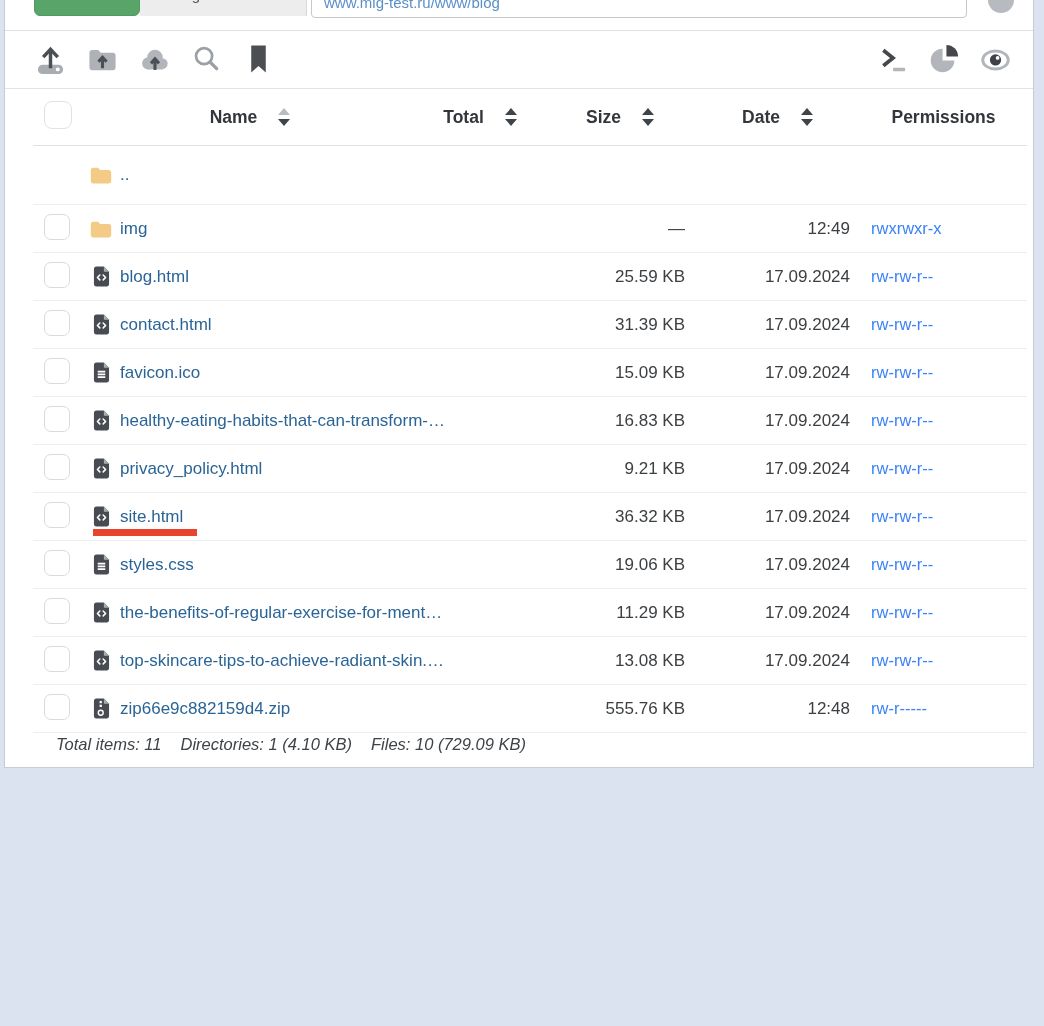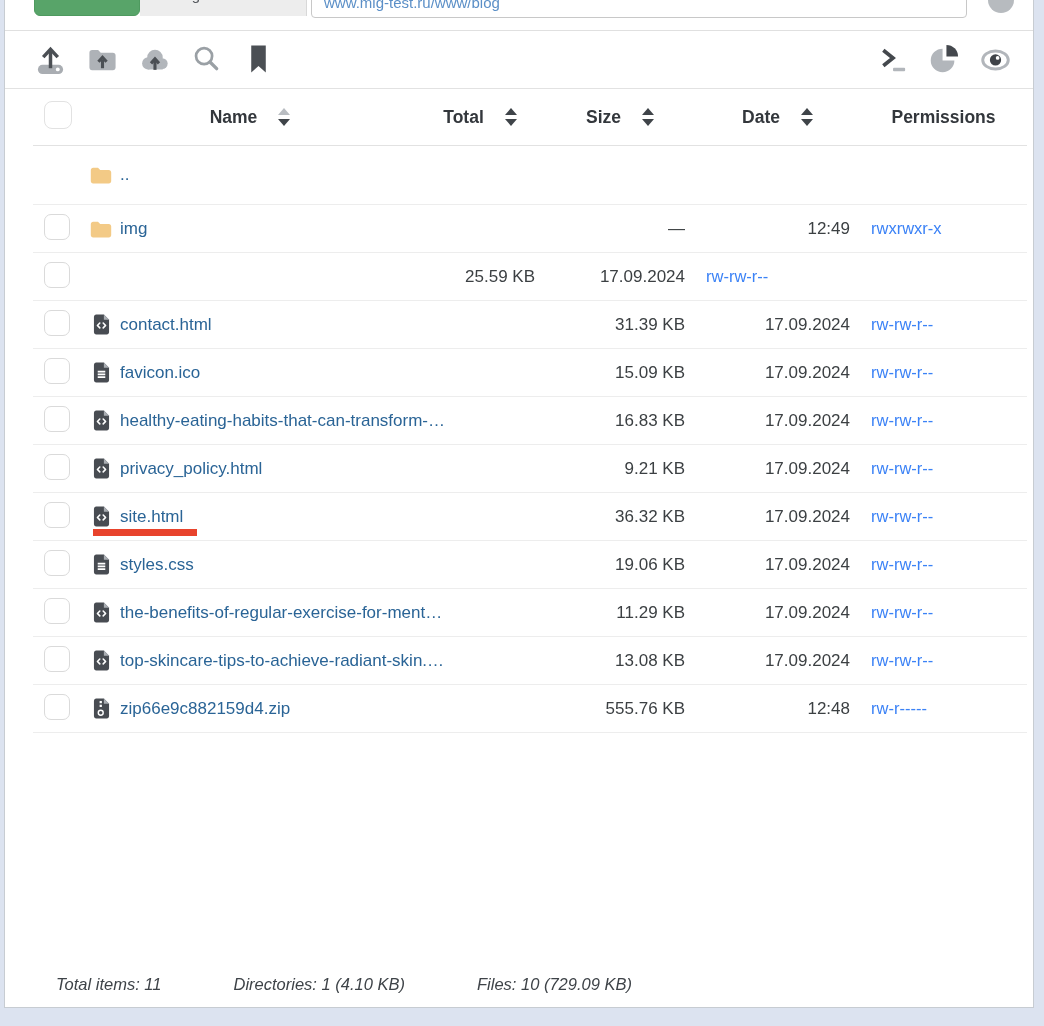--- a/index.html
+++ b/index.html
@@ -1,18 +1,18 @@
 <!DOCTYPE html>
 <html style="--green: #58a469; --link: #2a6496; --red: #e8432c; --pagebg: #dce3f0;"><head>
 <meta charset="utf-8">
 <style>
   html,body{margin:0;padding:0;}
   body{font-family:"Liberation Sans", sans-serif; -webkit-font-smoothing:antialiased;}
   .page{position:relative;width:1044px;height:1026px;background:var(--pagebg,#dce3f0);overflow:hidden;}
-  .panel{position:absolute;left:4px;top:0;width:1030px;height:1008px;background:#fff;
+  .panel{position:absolute;left:4px;top:0;width:1030px;height:768px;background:#fff;
          border:1px solid #c7ccd2;border-top:none;box-sizing:border-box;}
 
   
   .topbar{position:relative;height:30px;border-bottom:1px solid #e0e0e0;overflow:hidden;}
   .green-btn{position:absolute;left:29px;top:-26px;width:106px;height:42px;background:var(--green,#58a469);
              border:1px solid #4e9a5f;border-radius:6px;box-sizing:border-box;}
   .tab-frag{position:absolute;left:135px;top:-26px;width:167px;height:42px;background:#ededed;
             border-right:1px solid #d8d8d8;box-sizing:border-box;overflow:hidden;}
   .tab-frag .cliptext{position:absolute;left:36px;top:12px;font-size:15px;color:#55595e;white-space:nowrap;}
   .addr{position:absolute;left:306px;top:-24px;width:656px;height:42px;background:#fff;border:1px solid #c8c8c8;
@@ -50,21 +50,21 @@
   .name-cell{display:flex;align-items:center;gap:8px;padding-left:5px;position:relative;height:100%;}
   .file-icon{width:22px;display:flex;align-items:center;justify-content:center;flex:none;}
   .file-icon svg{display:block;}
   .file-link{color:var(--link,#2a6496);font-size:17px;text-decoration:none;white-space:nowrap;cursor:pointer;}
   .red-underline{position:absolute;left:8px;bottom:4px;width:104px;height:7px;background:var(--red,#e8432c);}
   .cell-r{text-align:right;padding-right:10px;font-size:17px;color:#3c4043;}
   .perms-cell{padding-left:11px;font-size:16.5px;color:#3b82f6;}
   .type-cell{font-size:17px;color:#3c4043;text-align:center;}
 
   
-  .footer{position:absolute;left:51px;bottom:13px;display:flex;gap:72px;
+  .footer{position:absolute;left:51px;bottom:13px;display:flex;gap:19px;
           font-style:italic;font-size:16.5px;color:#3e4348;}
 </style>
 </head>
 <body>
 
 <div class="page">
   <div class="panel">
 
     <div class="topbar">
       <div class="green-btn"></div>
@@ -204,20 +204,32 @@
       <a class="file-link">img</a>
 
     </div>
     <div class="type-cell"></div>
     <div class="cell-r">—</div>
     <div class="cell-r">12:49</div>
     <div class="perms-cell">rwxrwxr-x</div>
   </div>
           <div class="grid trow">
     <div><span class="checkbox"></span></div>
+    <div class="name-cell">
+      <span class="file-icon">
+                <svg width="17" height="21" viewBox="0 0 18 22">
+                  <path d="M1 3 C1 1.6 2 0.5 3.4 0.5 H11.5 L17 6 V19 C17 20.4 16 21.5 14.6 21.5 H3.4 C2 21.5 1 20.4 1 19 Z" fill="#484c52"></path>
+                  <path d="M11.5 0.5 L17 6 H11.5 Z" fill="#aaaeb3"></path>
+                  <path d="M7.2 9.4 L4.7 12 L7.2 14.6" stroke="#fff" stroke-width="1.7" fill="none" stroke-linecap="round" stroke-linejoin="round"></path>
+                  <path d="M10.8 9.4 L13.3 12 L10.8 14.6" stroke="#fff" stroke-width="1.7" fill="none" stroke-linecap="round" stroke-linejoin="round"></path>
+                </svg>
+              </span>
+      <a class="file-link">blog.html</a>
+
+    </div>
     <div class="type-cell"></div>
     <div class="cell-r">25.59 KB</div>
     <div class="cell-r">17.09.2024</div>
     <div class="perms-cell">rw-rw-r--</div>
   </div>
           <div class="grid trow">
     <div><span class="checkbox"></span></div>
     <div class="name-cell">
       <span class="file-icon">
                 <svg width="17" height="21" viewBox="0 0 18 22">

